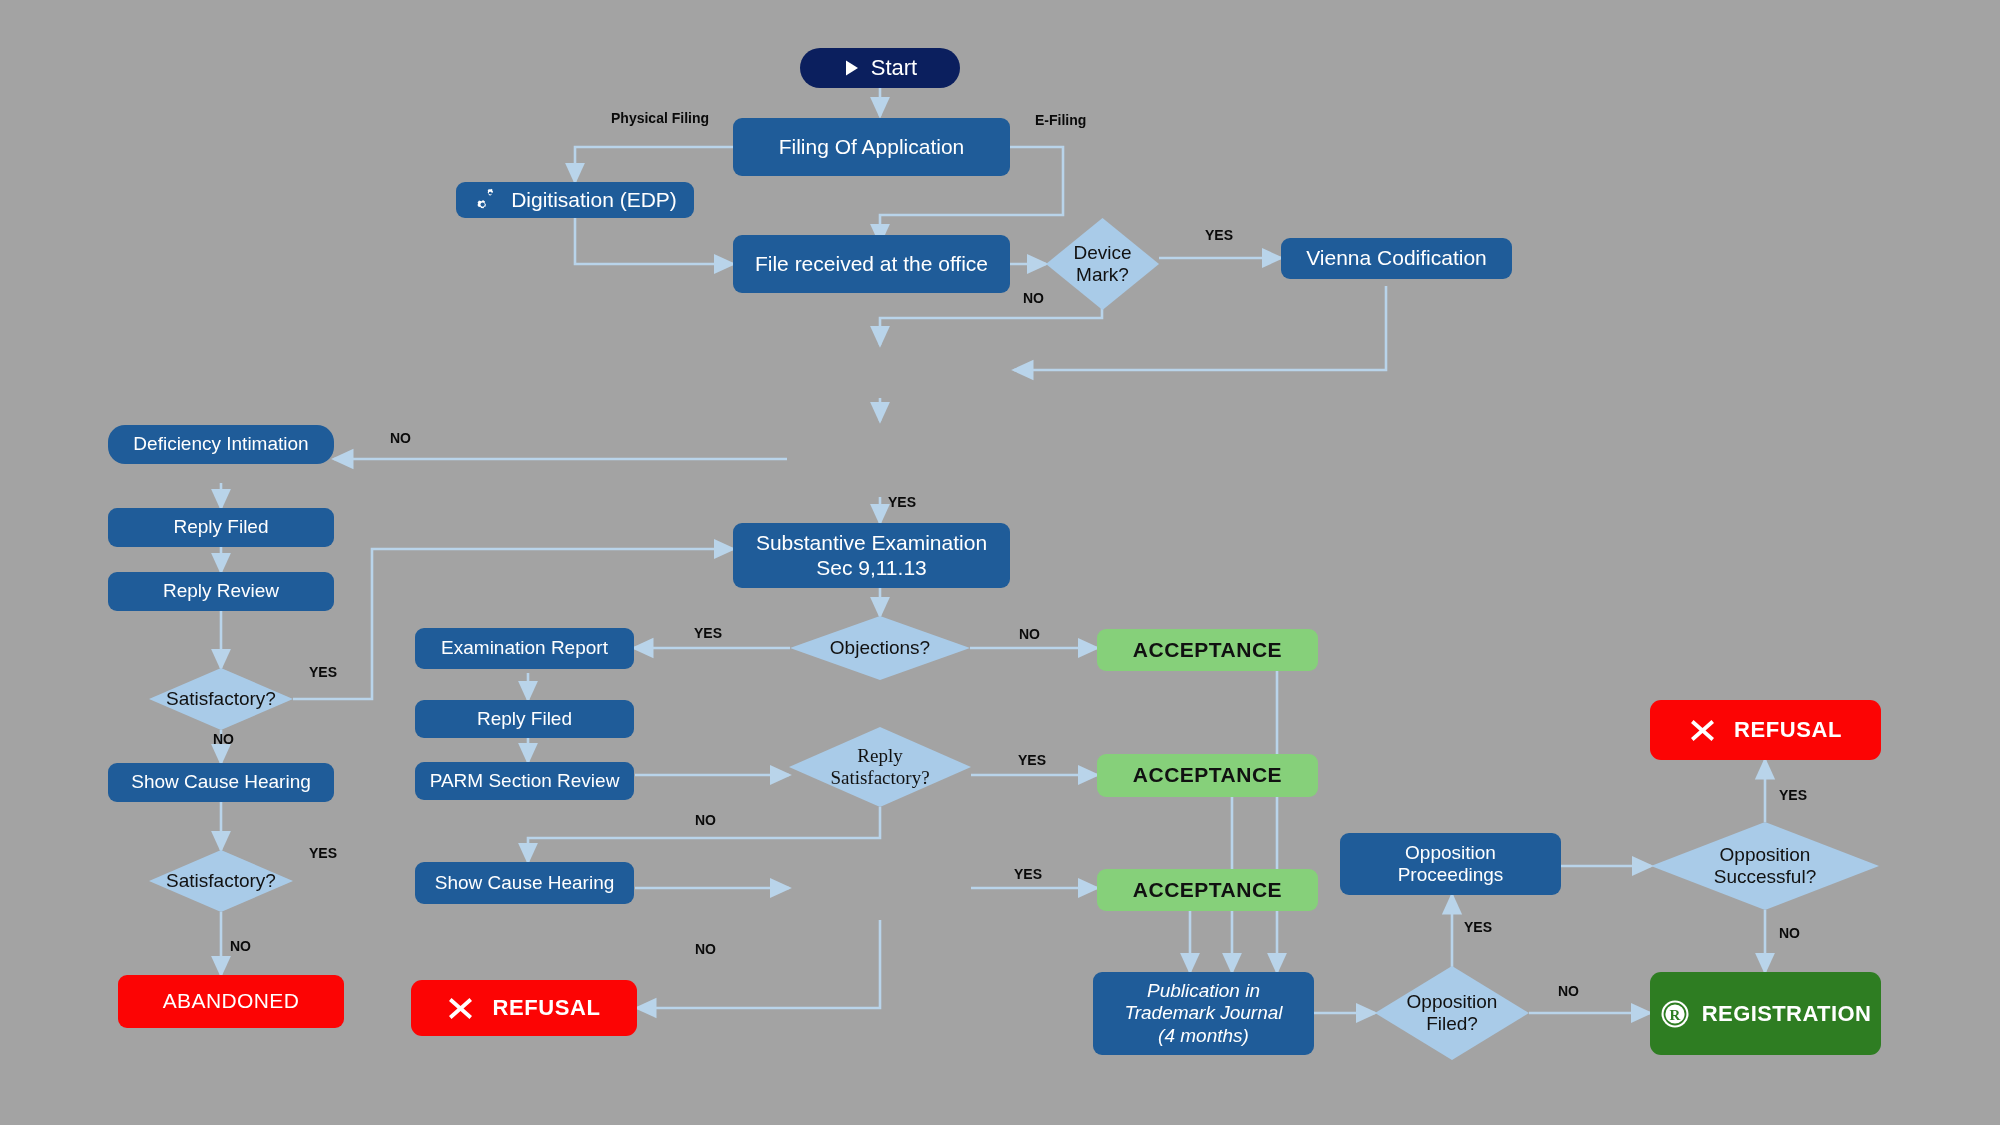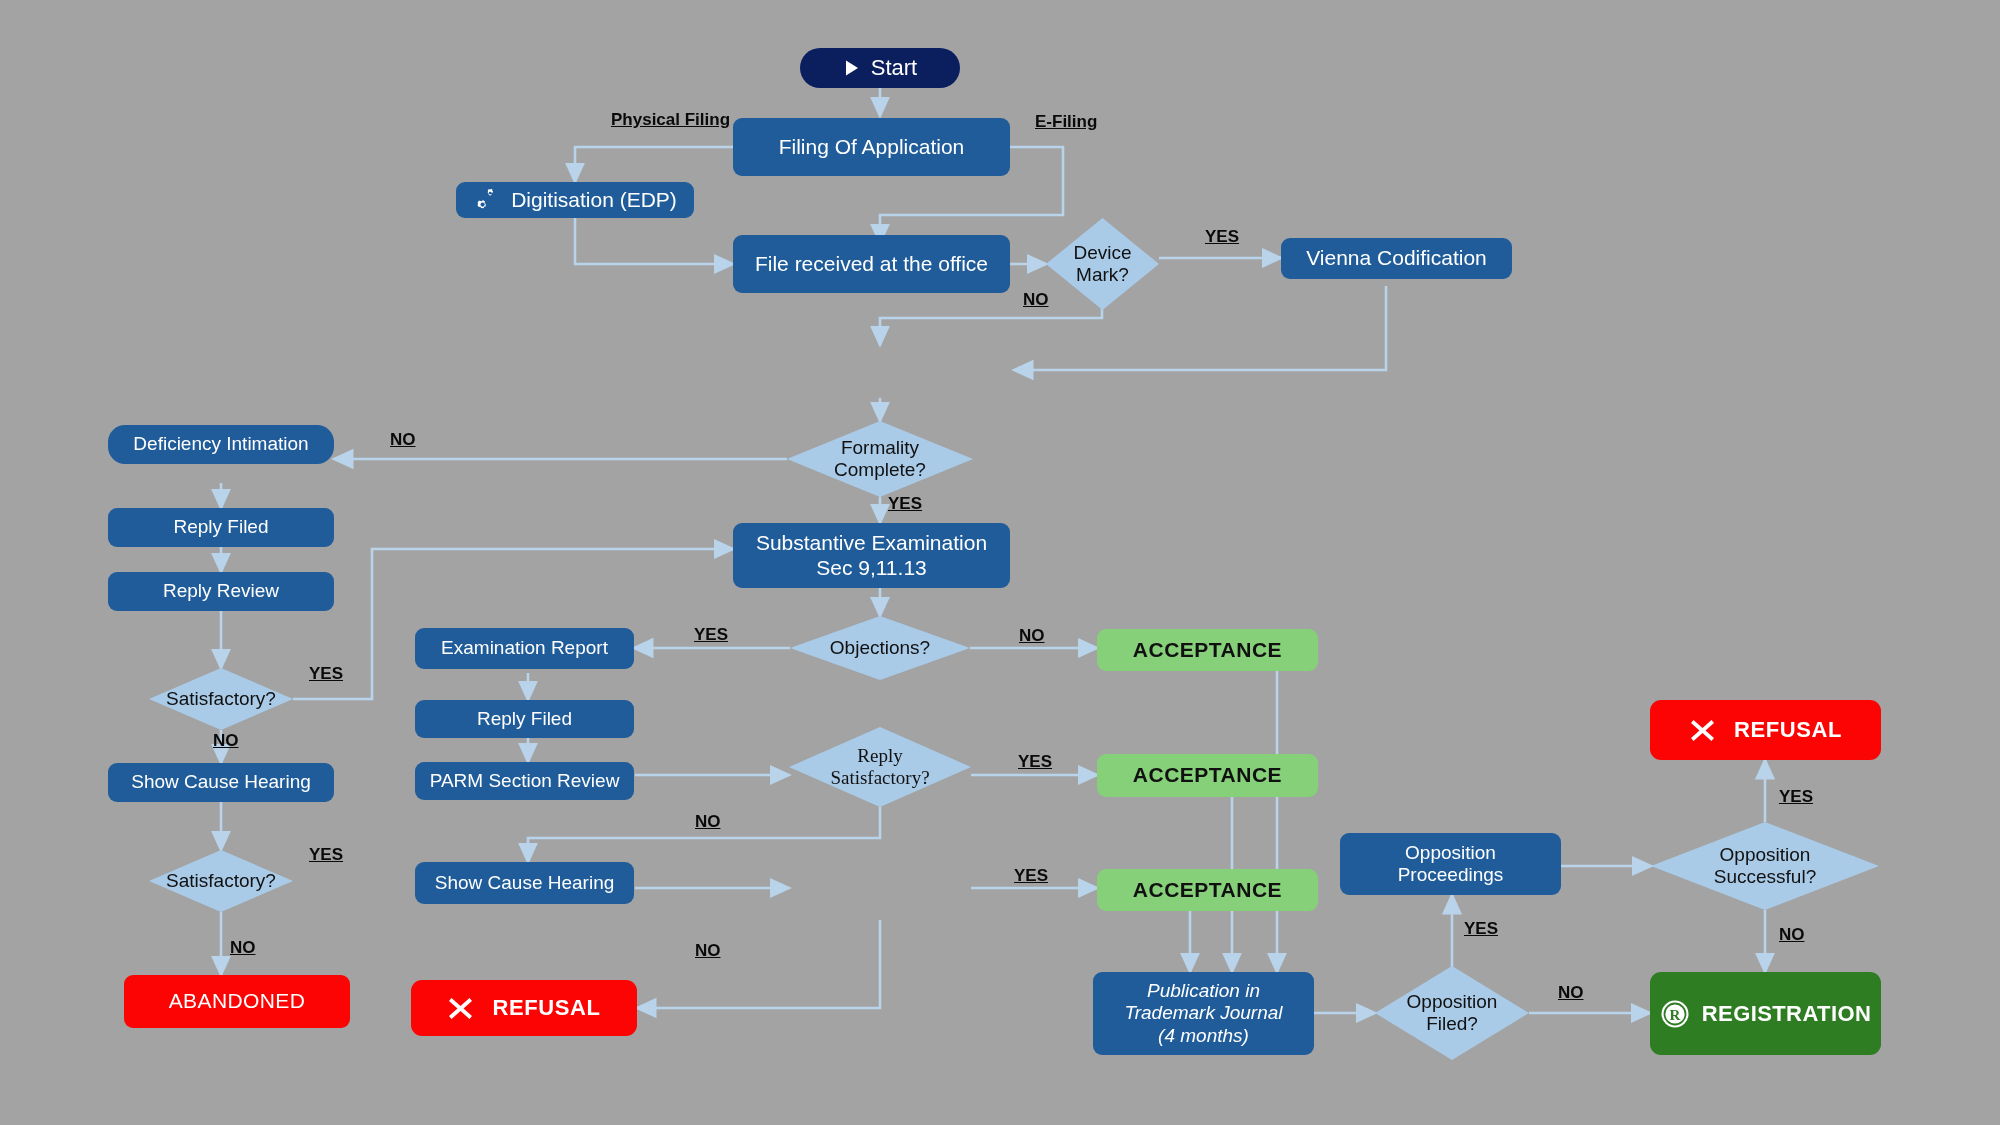--- a/index.html
+++ b/index.html
@@ -15,21 +15,21 @@
   .decision{color:#111;font-size:19px;background:transparent;}
   .decision .dlabel{position:relative;z-index:2;}
   .dshape{position:absolute;left:0;top:0;width:100%;height:100%;
           background:#A9CBE8;clip-path:polygon(50% 0,100% 50%,50% 100%,0 50%);z-index:1;}
   .accept{background:#86D07A;color:#111;border-radius:9px;font-size:21px;font-weight:bold;letter-spacing:.5px;}
   .refusal{background:#FC0404;color:#fff;border-radius:11px;font-size:22px;font-weight:bold;letter-spacing:.6px;}
   .abandoned{background:#FC0404;color:#fff;border-radius:9px;font-size:21px;letter-spacing:.4px;}
   .registration{background:#2E7D22;color:#fff;border-radius:11px;font-size:22px;font-weight:bold;letter-spacing:.4px;}
 
   .edgelabel{position:absolute;font-size:16px;font-weight:bold;color:#0a0a0a;white-space:nowrap;}
-  .edgelabel.big{font-size:17px;text-decoration:underline;}
+  .edgelabel.big{font-size:14px;}
 
   .ico{display:inline-flex;align-items:center;justify-content:center;flex:0 0 auto;}
   .play-ico{margin-right:10px;}
   .gear-ico{margin-right:12px;}
   .x-ico{margin-right:18px;}
   .r-ico{margin-right:12px;}
   .inner{display:flex;align-items:center;justify-content:center;width:100%;padding:0 10px;box-sizing:border-box;}
   .inner.center-txt{justify-content:center;}
 </style>
 </head>
@@ -164,27 +164,20 @@
 
   <div class="node decision" style="left:1046px;top:218px;width:113px;height:92px;">
     <span class="dshape"></span>
     <span class="dlabel">
       <span style="display:block">Device</span>
       <span style="display:block">Mark?</span>
     </span>
   </div>
 
 
-  <div class="node decision" style="left:787px;top:421px;width:186px;height:76px;">
-    <span class="dshape"></span>
-    <span class="dlabel">
-      <span style="display:block">Formality</span>
-      <span style="display:block">Complete?</span>
-    </span>
-  </div>
 
   <div class="node proc small" style="left:108px;top:425px;width:226px;height:39px;border-radius:17px;">
     <span>Deficiency Intimation</span>
   </div>
 
   <div class="node proc small" style="left:108px;top:508px;width:226px;height:39px;">
     <span>Reply Filed</span>
   </div>
 
   <div class="node proc small" style="left:108px;top:572px;width:226px;height:39px;">
@@ -198,21 +191,21 @@
 
   <div class="node proc small" style="left:108px;top:763px;width:226px;height:39px;">
     <span>Show Cause Hearing</span>
   </div>
 
   <div class="node decision" style="left:149px;top:850px;width:144px;height:62px;">
     <span class="dshape"></span>
     <span class="dlabel">Satisfactory?</span>
   </div>
 
-  <div class="node abandoned" style="left:124px;top:975px;width:226px;height:53px;border-radius:9px;">
+  <div class="node abandoned" style="left:118px;top:975px;width:226px;height:53px;border-radius:9px;">
     <span>ABANDONED</span>
   </div>
 
   <div class="node proc" style="left:733px;top:523px;width:277px;height:65px;">
     <span>
       <span style="display:block">Substantive Examination</span>
       <span style="display:block">Sec 9,11.13</span>
     </span>
   </div>
 

